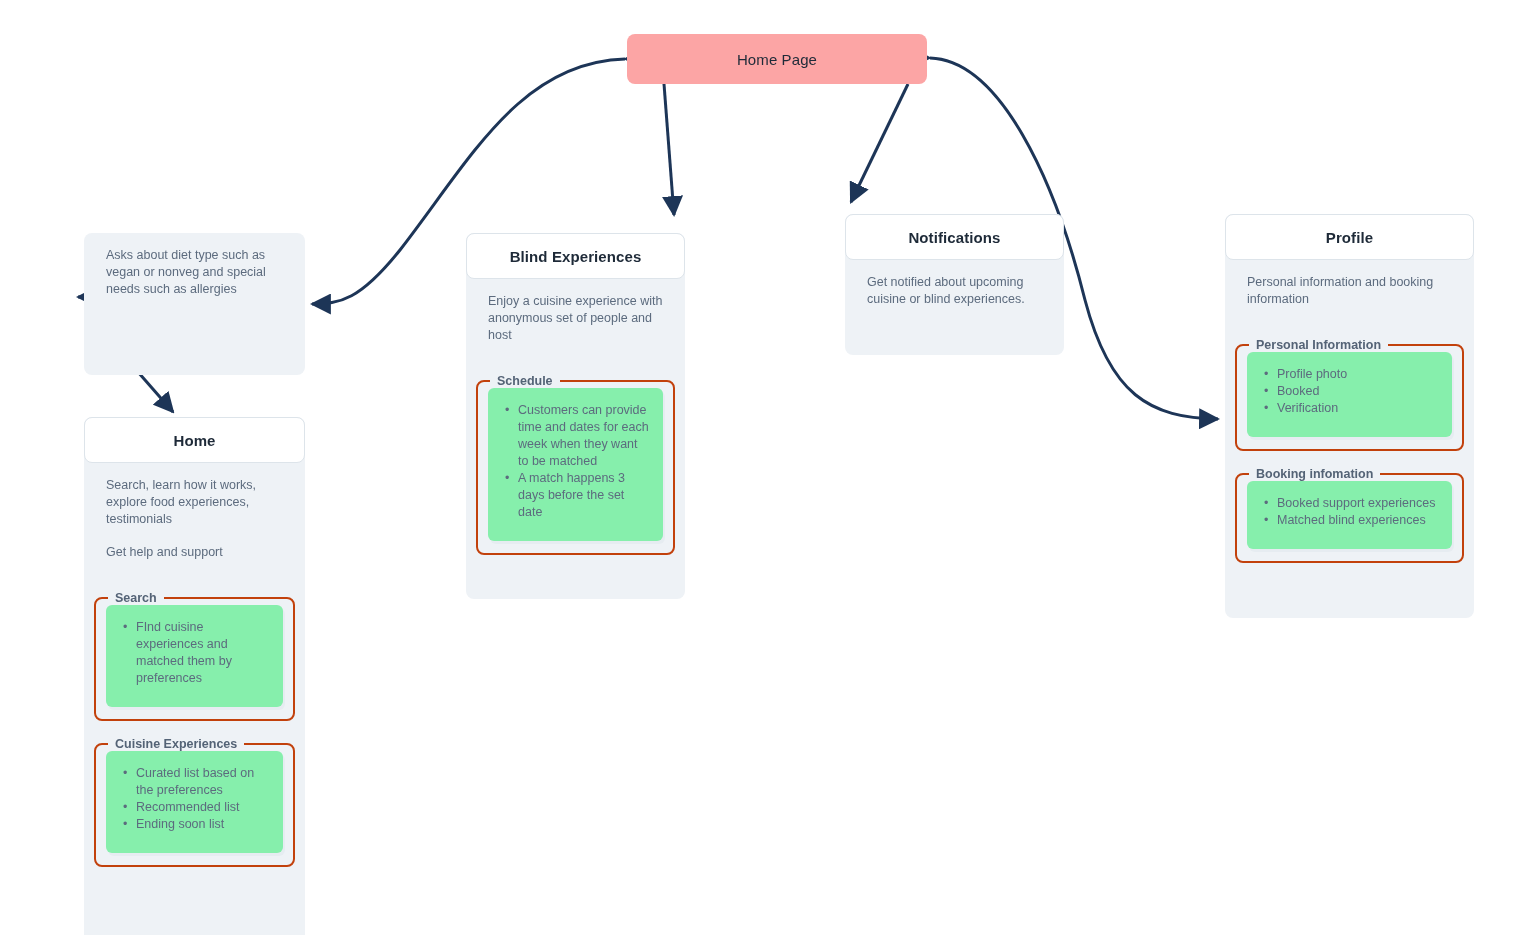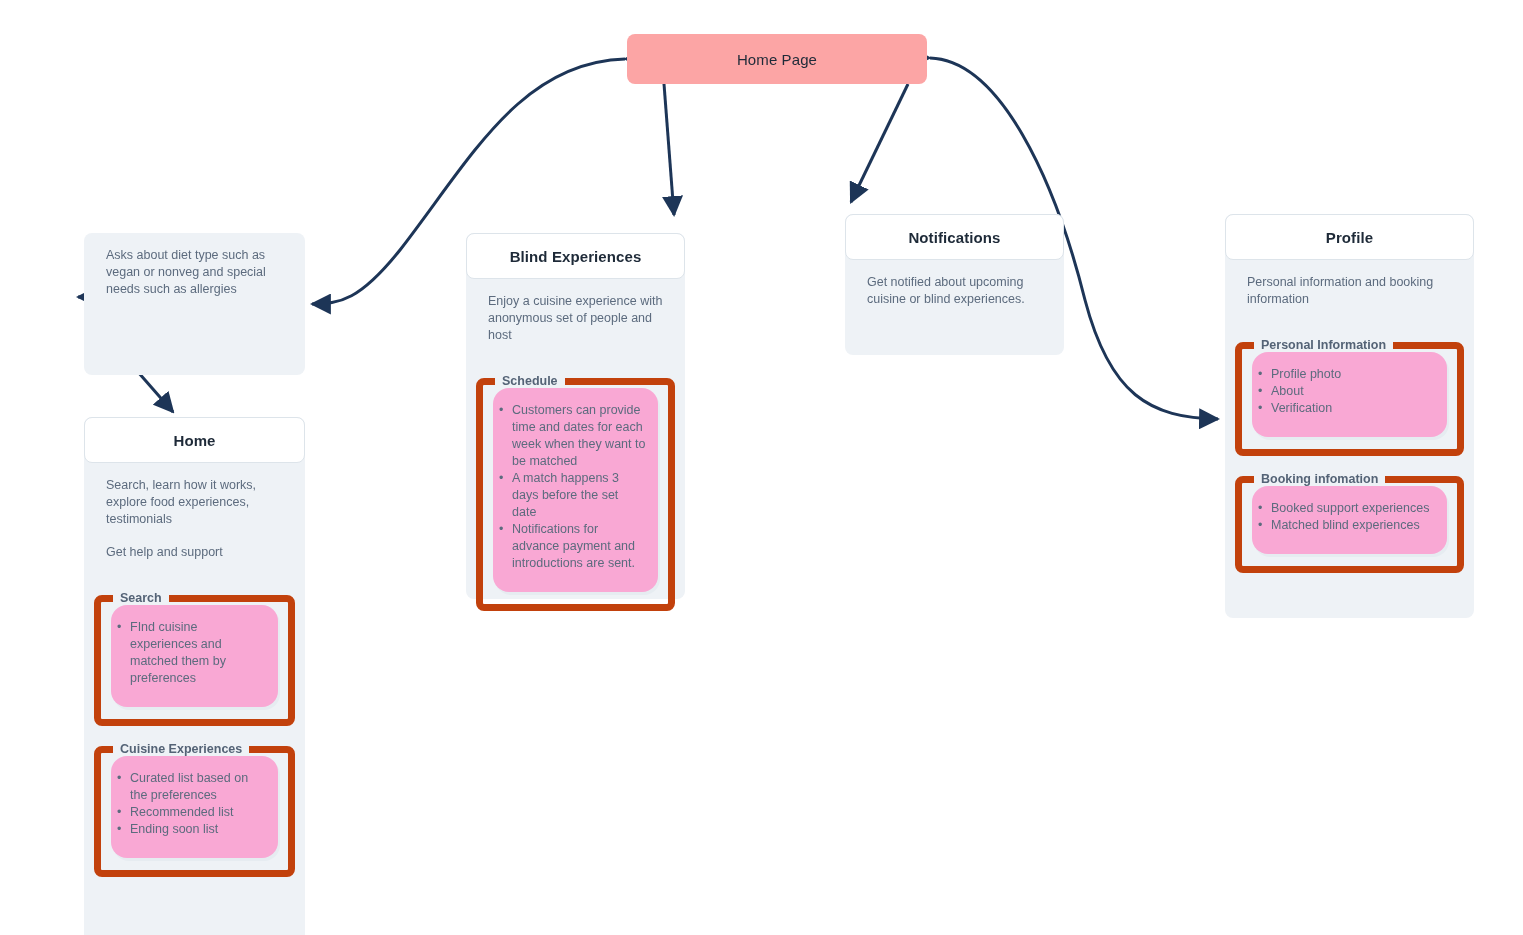--- a/index.html
+++ b/index.html
@@ -82,37 +82,37 @@
     line-height: 17px;
     color: #5c6b7e;
     margin: 0 0 0 0;
   }
   .card-desc + .card-desc {
     margin-top: 16px;
   }
 
   
   .group {
-    border: 7px solid #c2410c;
+    border: 2px solid #c2410c;
     border-radius: 8px;
     margin: 16px 10px 0 10px;
     padding: 0 10px 12px 10px;
     box-sizing: border-box;
   }
   .group > legend {
     font-size: 12.5px;
     font-weight: 700;
     color: #546376;
     padding: 0 7px;
     margin-left: 2px;
   }
   .group-panel {
-    background: #f9a8d4;
-    border-radius: 16px;
-    padding: 14px 12px 20px 1px;
+    background: #86efac;
+    border-radius: 6px;
+    padding: 14px 12px 20px 12px;
     box-shadow: 2px 3px 0 0 #e6ecf1;
   }
   ul.bullets {
     margin: 0;
     padding: 0 0 0 16px;
     list-style: none;
   }
   ul.bullets > li {
     position: relative;
     font-size: 12.5px;
@@ -216,21 +216,20 @@
     <div class="card-body">
       <p class="card-desc">Enjoy a cuisine experience with anonymous set of people and host</p>
     </div>
 
     <fieldset class="group">
       <legend>Schedule</legend>
       <div class="group-panel">
         <ul class="bullets">
           <li>Customers can provide time and dates for each week when they want to be matched</li>
           <li>A match happens 3 days before the set date</li>
-          <li>Notifications for advance payment  and introductions are sent.</li>
         </ul>
       </div>
     </fieldset>
   </div>
 
   <div class="card" id="card-notif">
     <div class="card-header">
       <div class="card-title">Notifications</div>
     </div>
     <div class="card-body">
@@ -244,21 +243,21 @@
     </div>
     <div class="card-body">
       <p class="card-desc">Personal information and booking information</p>
     </div>
 
     <fieldset class="group">
       <legend>Personal Information</legend>
       <div class="group-panel">
         <ul class="bullets">
           <li>Profile photo</li>
-          <li>About</li>
+          <li>Booked</li>
           <li>Verification</li>
         </ul>
       </div>
     </fieldset>
 
     <fieldset class="group">
       <legend>Booking infomation</legend>
       <div class="group-panel">
         <ul class="bullets">
           <li>Booked support experiences</li>

